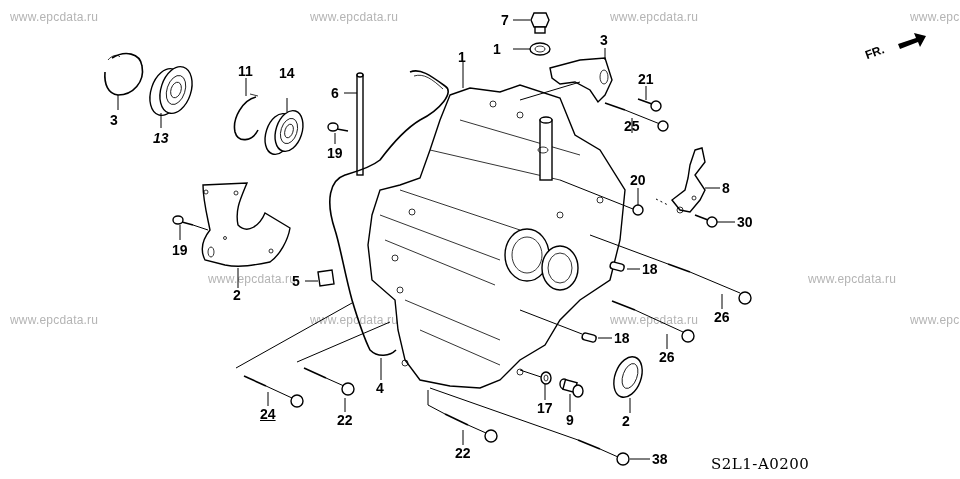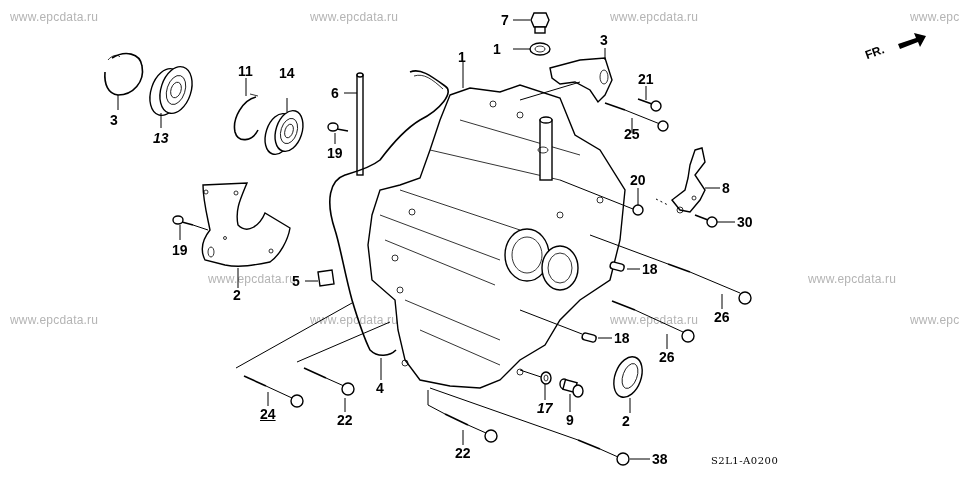--- a/index.html
+++ b/index.html
@@ -1,21 +1,21 @@
 <!DOCTYPE html>
 <html><head>
 <meta charset="utf-8">
 <style>
   html, body { margin: 0; padding: 0; background: #ffffff; }
   body { width: 960px; height: 479px; overflow: hidden; position: relative; font-family: "Liberation Sans", sans-serif; }
   #stage { position: absolute; left: 0; top: 0; width: 960px; height: 382px; }
   svg { position: absolute; left: 0; top: 0; }
   .wm { position: absolute; font-family: "Liberation Sans", sans-serif; font-size: 12px; color: #b4b4b4; letter-spacing: 0.2px; white-space: nowrap; }
   .callout { position: absolute; font-family: "Liberation Sans", sans-serif; font-weight: bold; font-size: 14px; color: #000; line-height: 1; white-space: nowrap; }
-  .code { position: absolute; font-family: "DejaVu Serif", "Liberation Serif", serif; font-size: 10px; color: #000; letter-spacing: 0.5px; white-space: nowrap; }
+  .code { position: absolute; font-family: "DejaVu Serif", "Liberation Serif", serif; font-size: 15px; color: #000; letter-spacing: 0.5px; white-space: nowrap; }
   .fr { position: absolute; font-family: "Liberation Sans", sans-serif; font-weight: bold; font-size: 12px; color: #000; transform: rotate(-20deg); transform-origin: left bottom; white-space: nowrap; }
   .ln { stroke: #000; stroke-width: 1; fill: none; }
   .thick { stroke: #000; stroke-width: 1.6; fill: none; }
   .part { stroke: #000; stroke-width: 1.4; fill: #fff; }
   .thin { stroke: #000; stroke-width: 0.8; fill: none; }
 </style>
 </head>
 <body>
 
 <div id="stage">
@@ -278,29 +278,29 @@
   <div class="callout" style="left:501px;top:13px;">7</div>
   <div class="callout" style="left:722px;top:181px;">8</div>
   <div class="callout" style="left:566px;top:413px;">9</div>
   <div class="callout" style="left:493px;top:42px;">1</div>
   <div class="callout" style="left:238px;top:64px;text-align:right;">11</div>
   <div class="callout" style="left:110px;top:113px;">3</div>
   <div class="callout" style="left:153px;top:131px;font-style:italic;">13</div>
   <div class="callout" style="left:279px;top:66px;">14</div>
   <div class="callout" style="left:630px;top:173px;">20</div>
   <div class="callout" style="left:622px;top:414px;">2</div>
-  <div class="callout" style="left:537px;top:401px;font-style:italic;">17</div>
+  <div class="callout" style="left:537px;top:401px;">17</div>
   <div class="callout" style="left:642px;top:262px;">18</div>
   <div class="callout" style="left:614px;top:331px;">18</div>
   <div class="callout" style="left:327px;top:146px;">19</div>
   <div class="callout" style="left:172px;top:243px;">19</div>
   <div class="callout" style="left:737px;top:215px;">30</div>
   <div class="callout" style="left:638px;top:72px;">21</div>
   <div class="callout" style="left:337px;top:413px;">22</div>
   <div class="callout" style="left:455px;top:446px;">22</div>
   <div class="callout" style="left:652px;top:452px;">38</div>
   <div class="callout" style="left:260px;top:407px;text-decoration:underline;">24</div>
-  <div class="callout" style="left:624px;top:127px;">25</div>
+  <div class="callout" style="left:624px;top:119px;">25</div>
   <div class="callout" style="left:714px;top:310px;">26</div>
   <div class="callout" style="left:659px;top:350px;">26</div>
 
   <div class="code" style="left:711px;top:455px;">S2L1-A0200</div>
 </div>
 
 </body></html>

